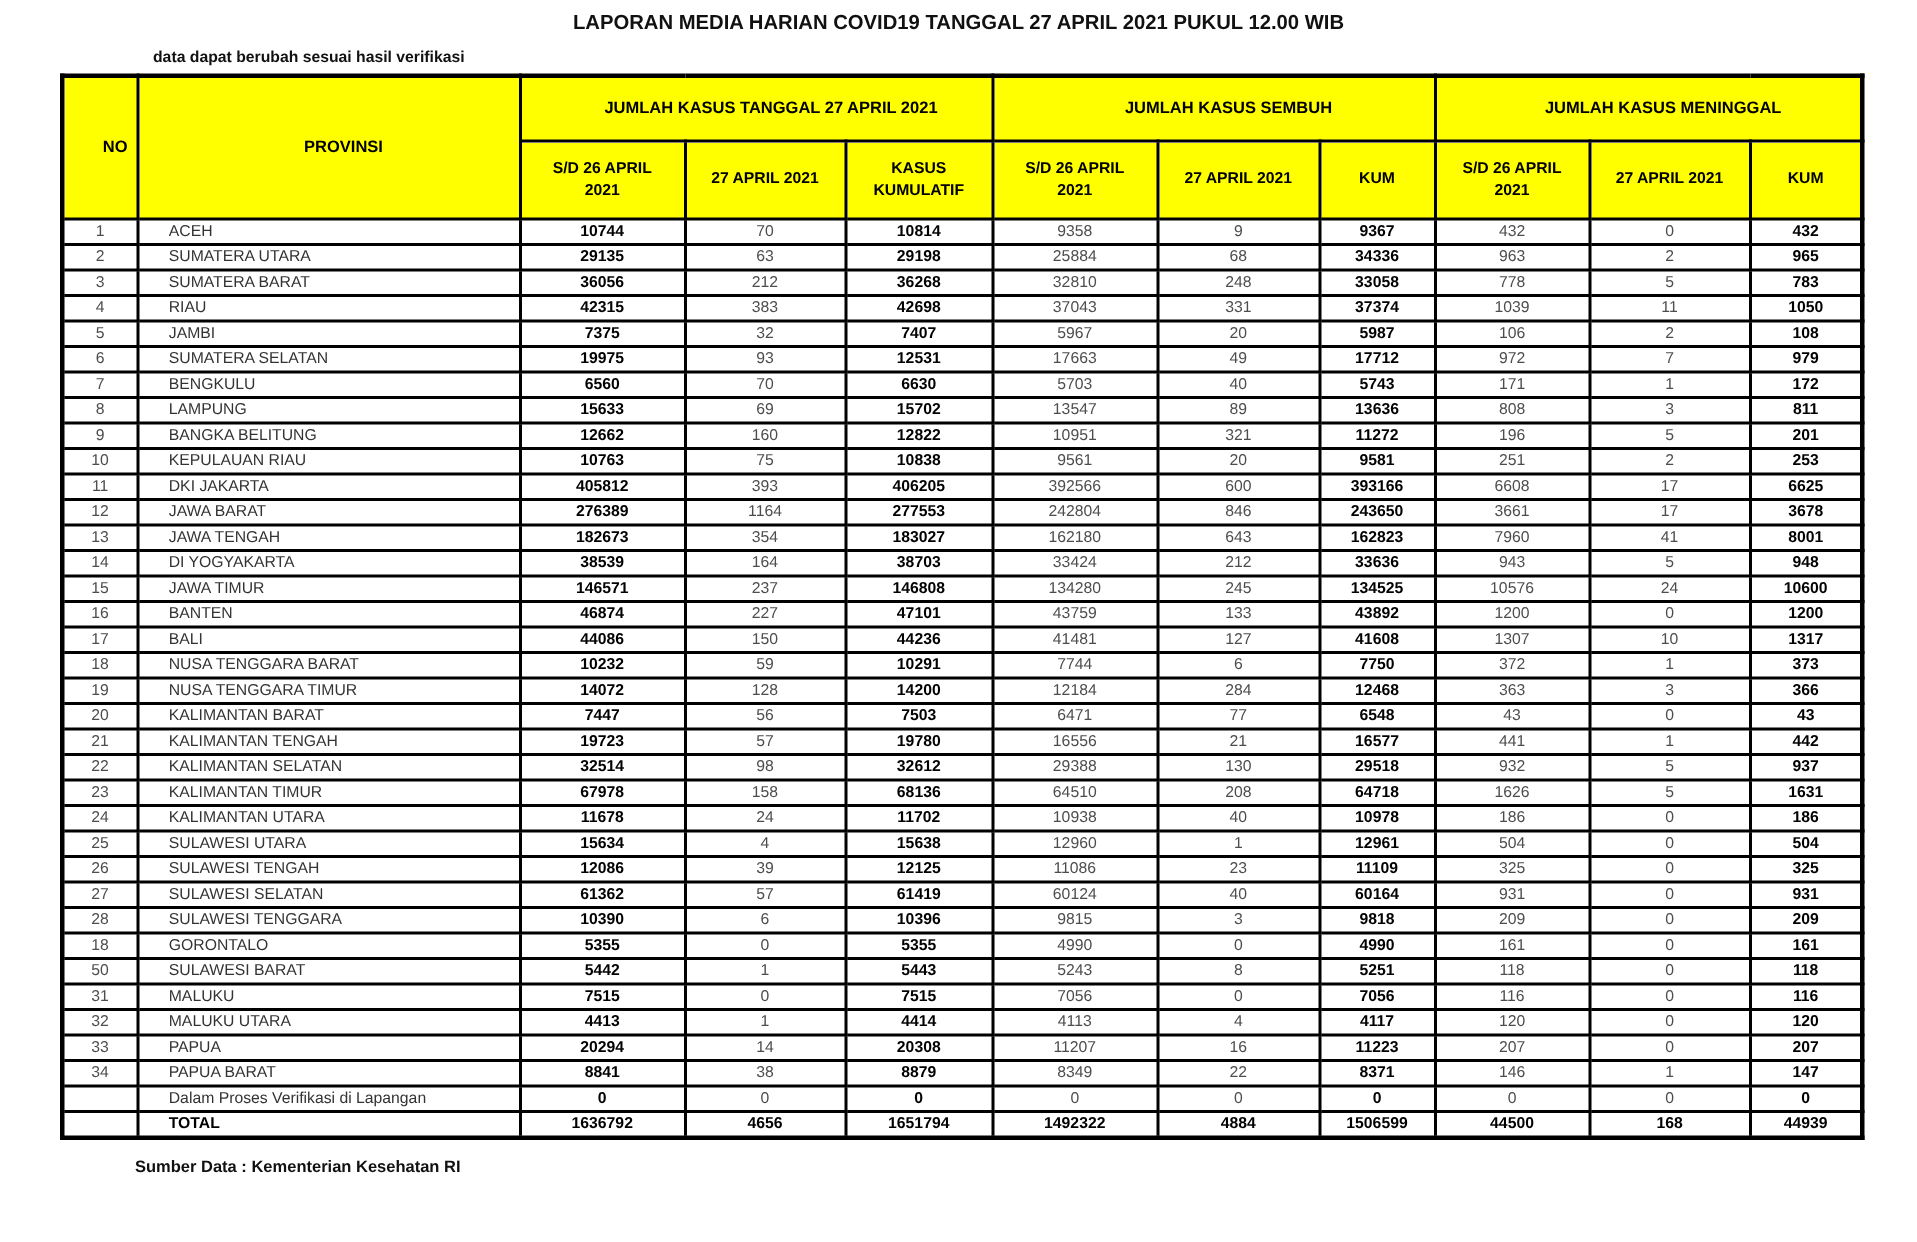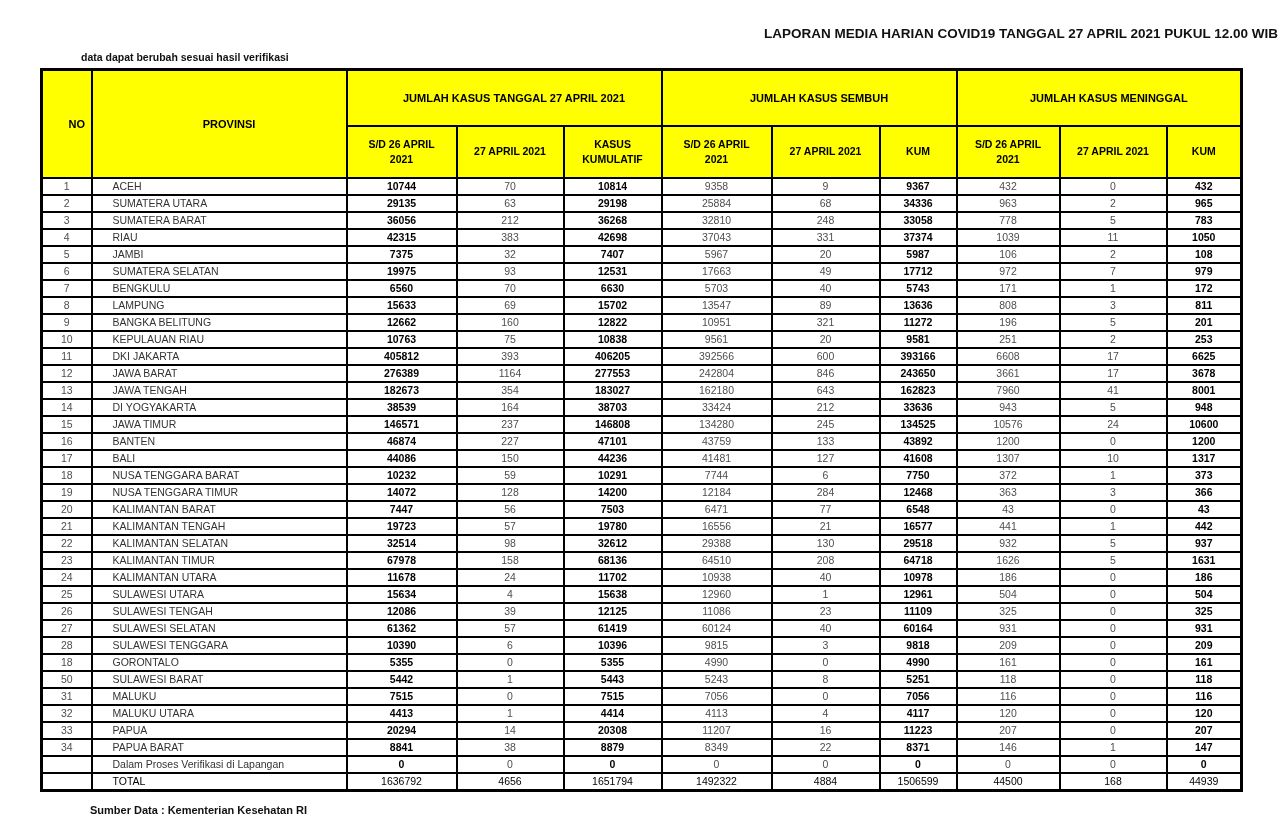--- a/index.html
+++ b/index.html
@@ -3,53 +3,53 @@
 <meta charset="utf-8">
 <style>
   * { box-sizing: border-box; }
   html, body { margin: 0; padding: 0; }
   body {
     width: 1278px; height: 828px; background: #ffffff;
     font-family: "Liberation Sans", sans-serif; color: #000;
     overflow: hidden;
   }
   .title {
-    text-align: right; font-weight: bold; font-size: 13.5px;
-    padding-top: 26px; color: #111;
+    text-align: center; font-weight: bold; font-size: 13.5px;
+    padding-top: 7px; color: #111;
   }
   .subtitle {
     font-weight: bold; font-size: 10.5px; color: #111;
-    margin: 10px 0 5px 81px;
+    margin: 10px 0 5px 102px;
   }
   table {
     border-collapse: collapse; table-layout: fixed;
     margin-left: 40px; width: 1200px;
     border: 3px solid var(--border, #000);
   }
   th, td {
     border: 2px solid var(--border, #000);
     overflow: hidden; padding: 0;
   }
   thead th {
     background: var(--header-bg, #ffff00);
     font-weight: bold; text-align: center; vertical-align: middle;
   }
-  tr.grouphead th { height: 56px; font-size: 11px; padding-left: 20px; }
+  tr.grouphead th { height: 43px; font-size: 11px; padding-left: 20px; }
   tr.subhead th {
     height: 52px; font-size: 10.5px;
     white-space: normal; line-height: 1.4; padding: 0 12px;
   }
   tbody td {
     height: 15.5px; font-size: 10.5px; line-height: 15px;
     text-align: center; white-space: nowrap;
     color: var(--regular-text, #4d4d4d);
   }
   tbody td.left { text-align: left; padding-left: 20px; color: #333; }
   tbody td.b { font-weight: bold; color: var(--bold-text, #000); }
-  tr.total-row td { font-weight: normal; color: #000; }
+  tr.total-row td { font-weight: bold; color: #000; }
   .footer {
     font-weight: bold; font-size: 11px; color: #111;
     margin: 12px 0 0 90px;
   }
 </style>
 </head>
 <body>
 
 <div class="title">LAPORAN MEDIA HARIAN COVID19 TANGGAL 27 APRIL 2021 PUKUL 12.00 WIB</div>
 <div class="subtitle">data dapat berubah sesuai hasil verifikasi</div>

